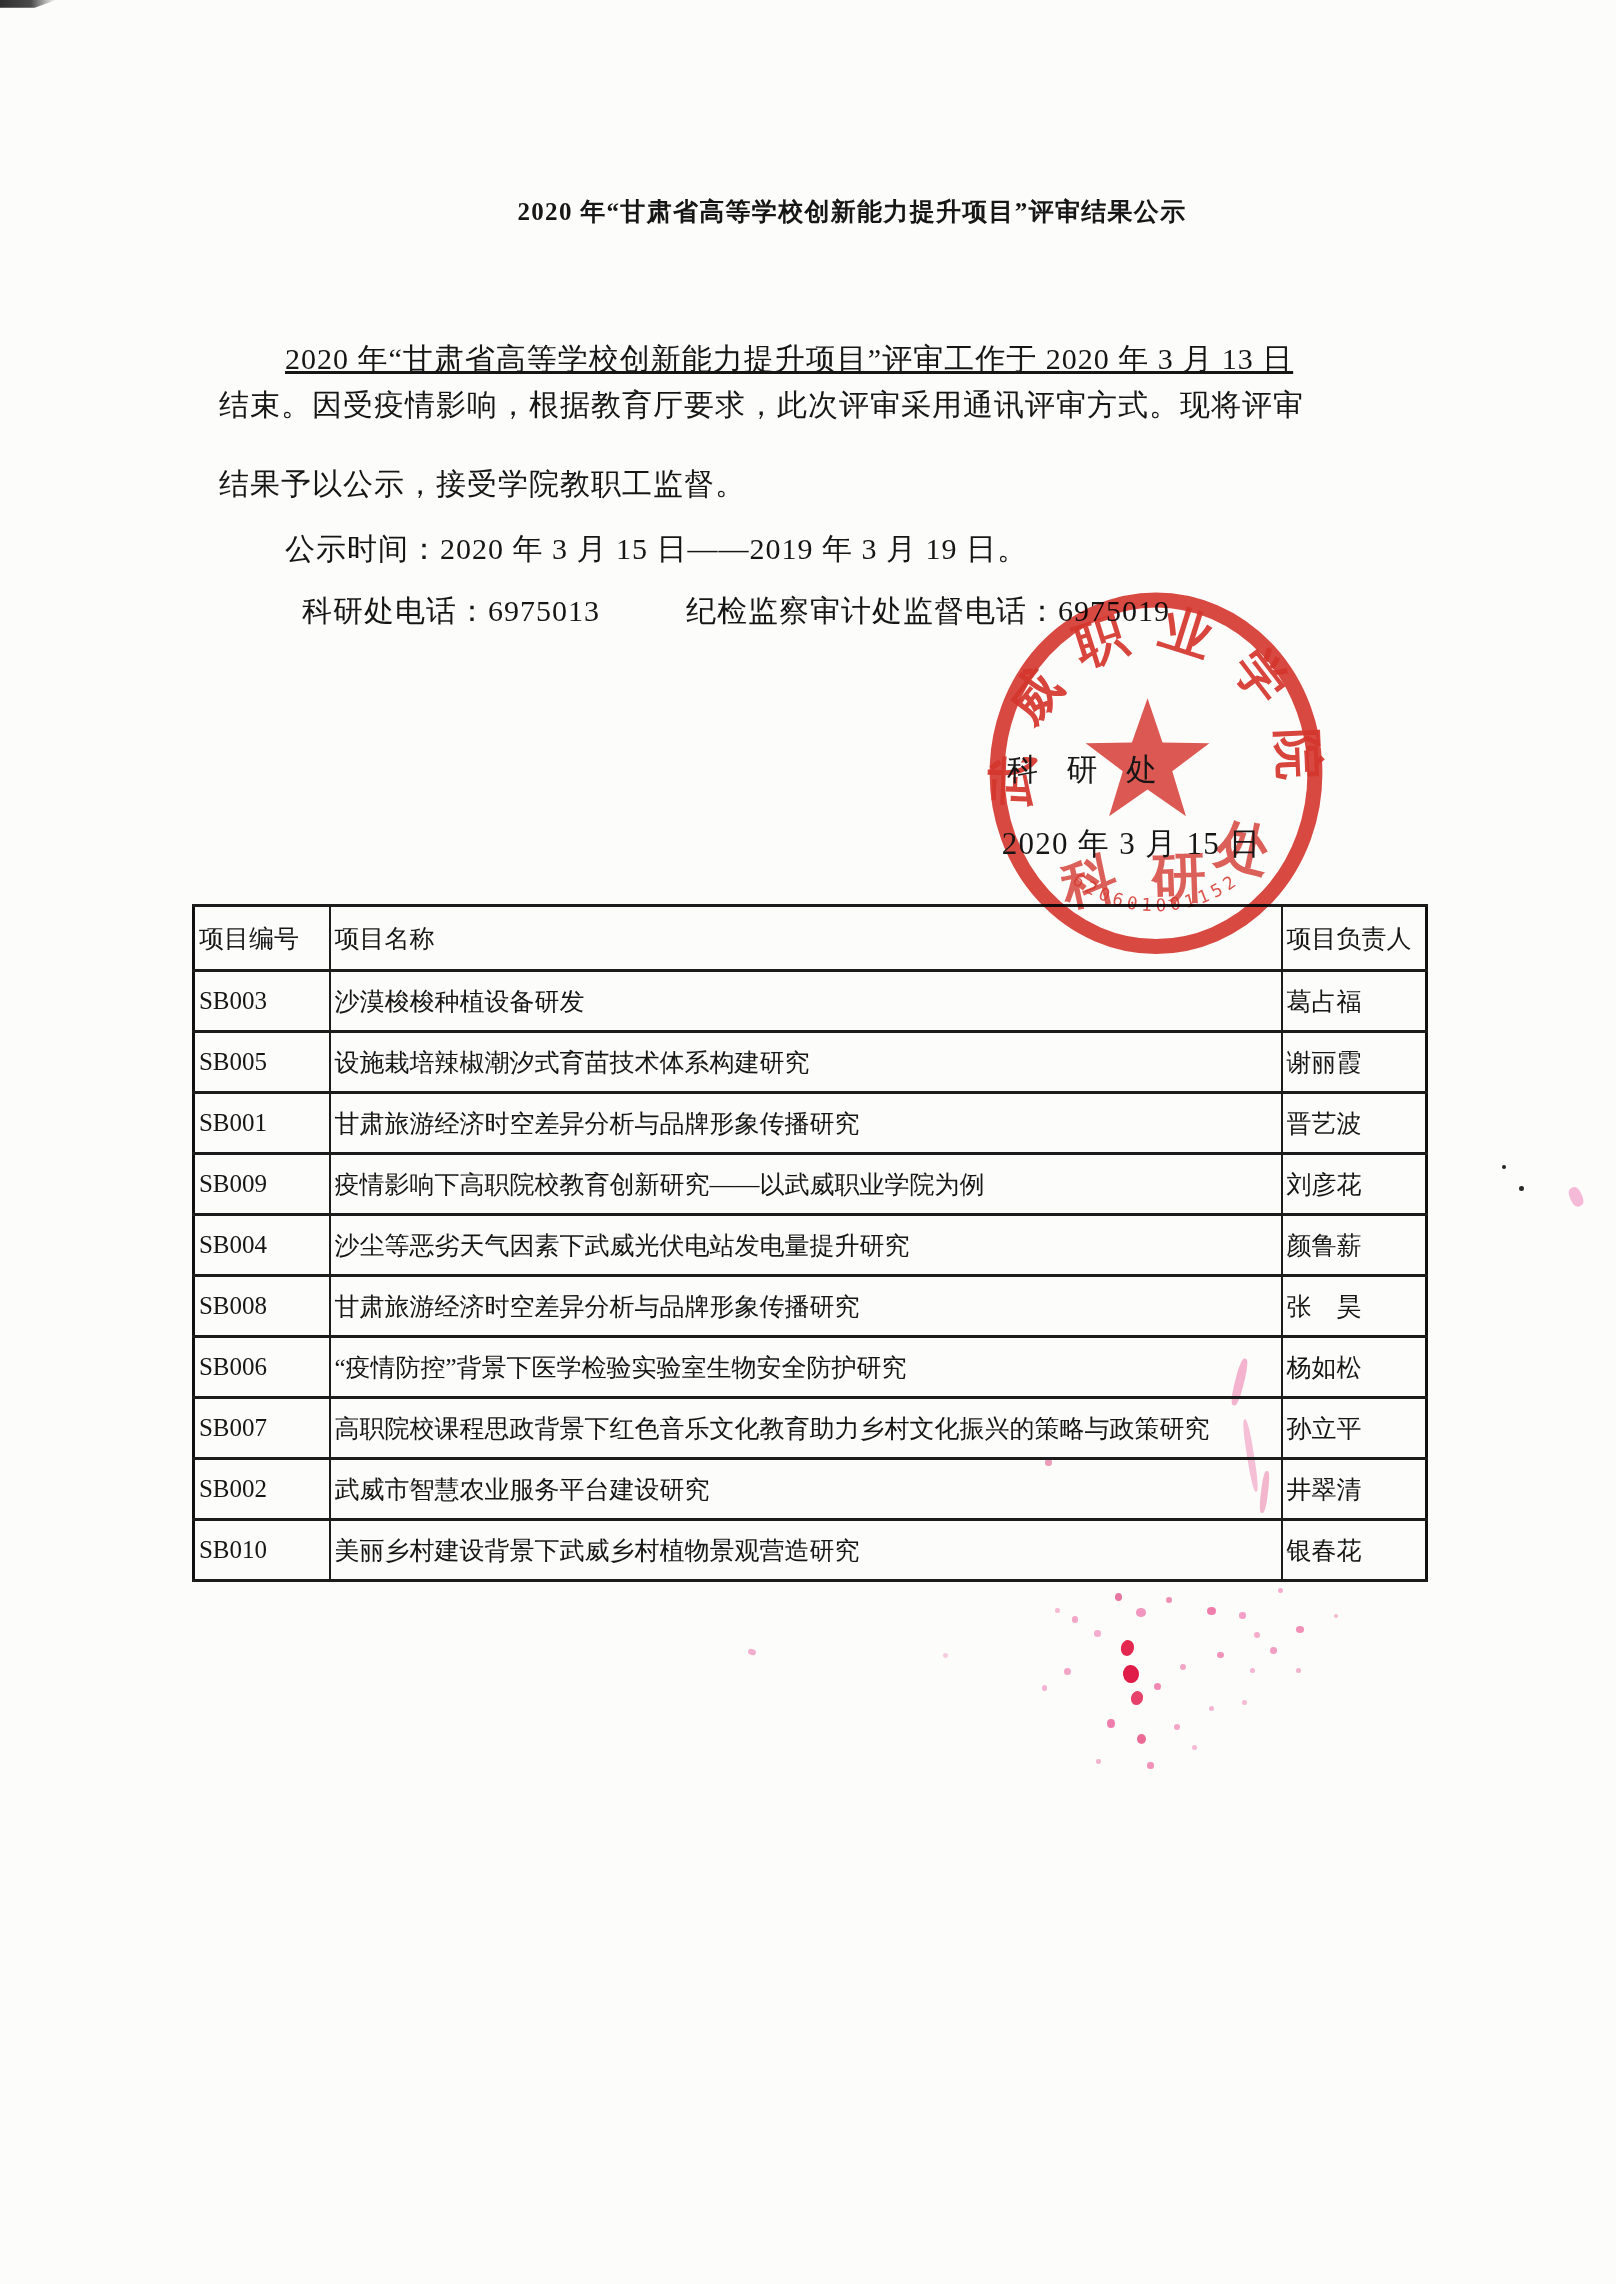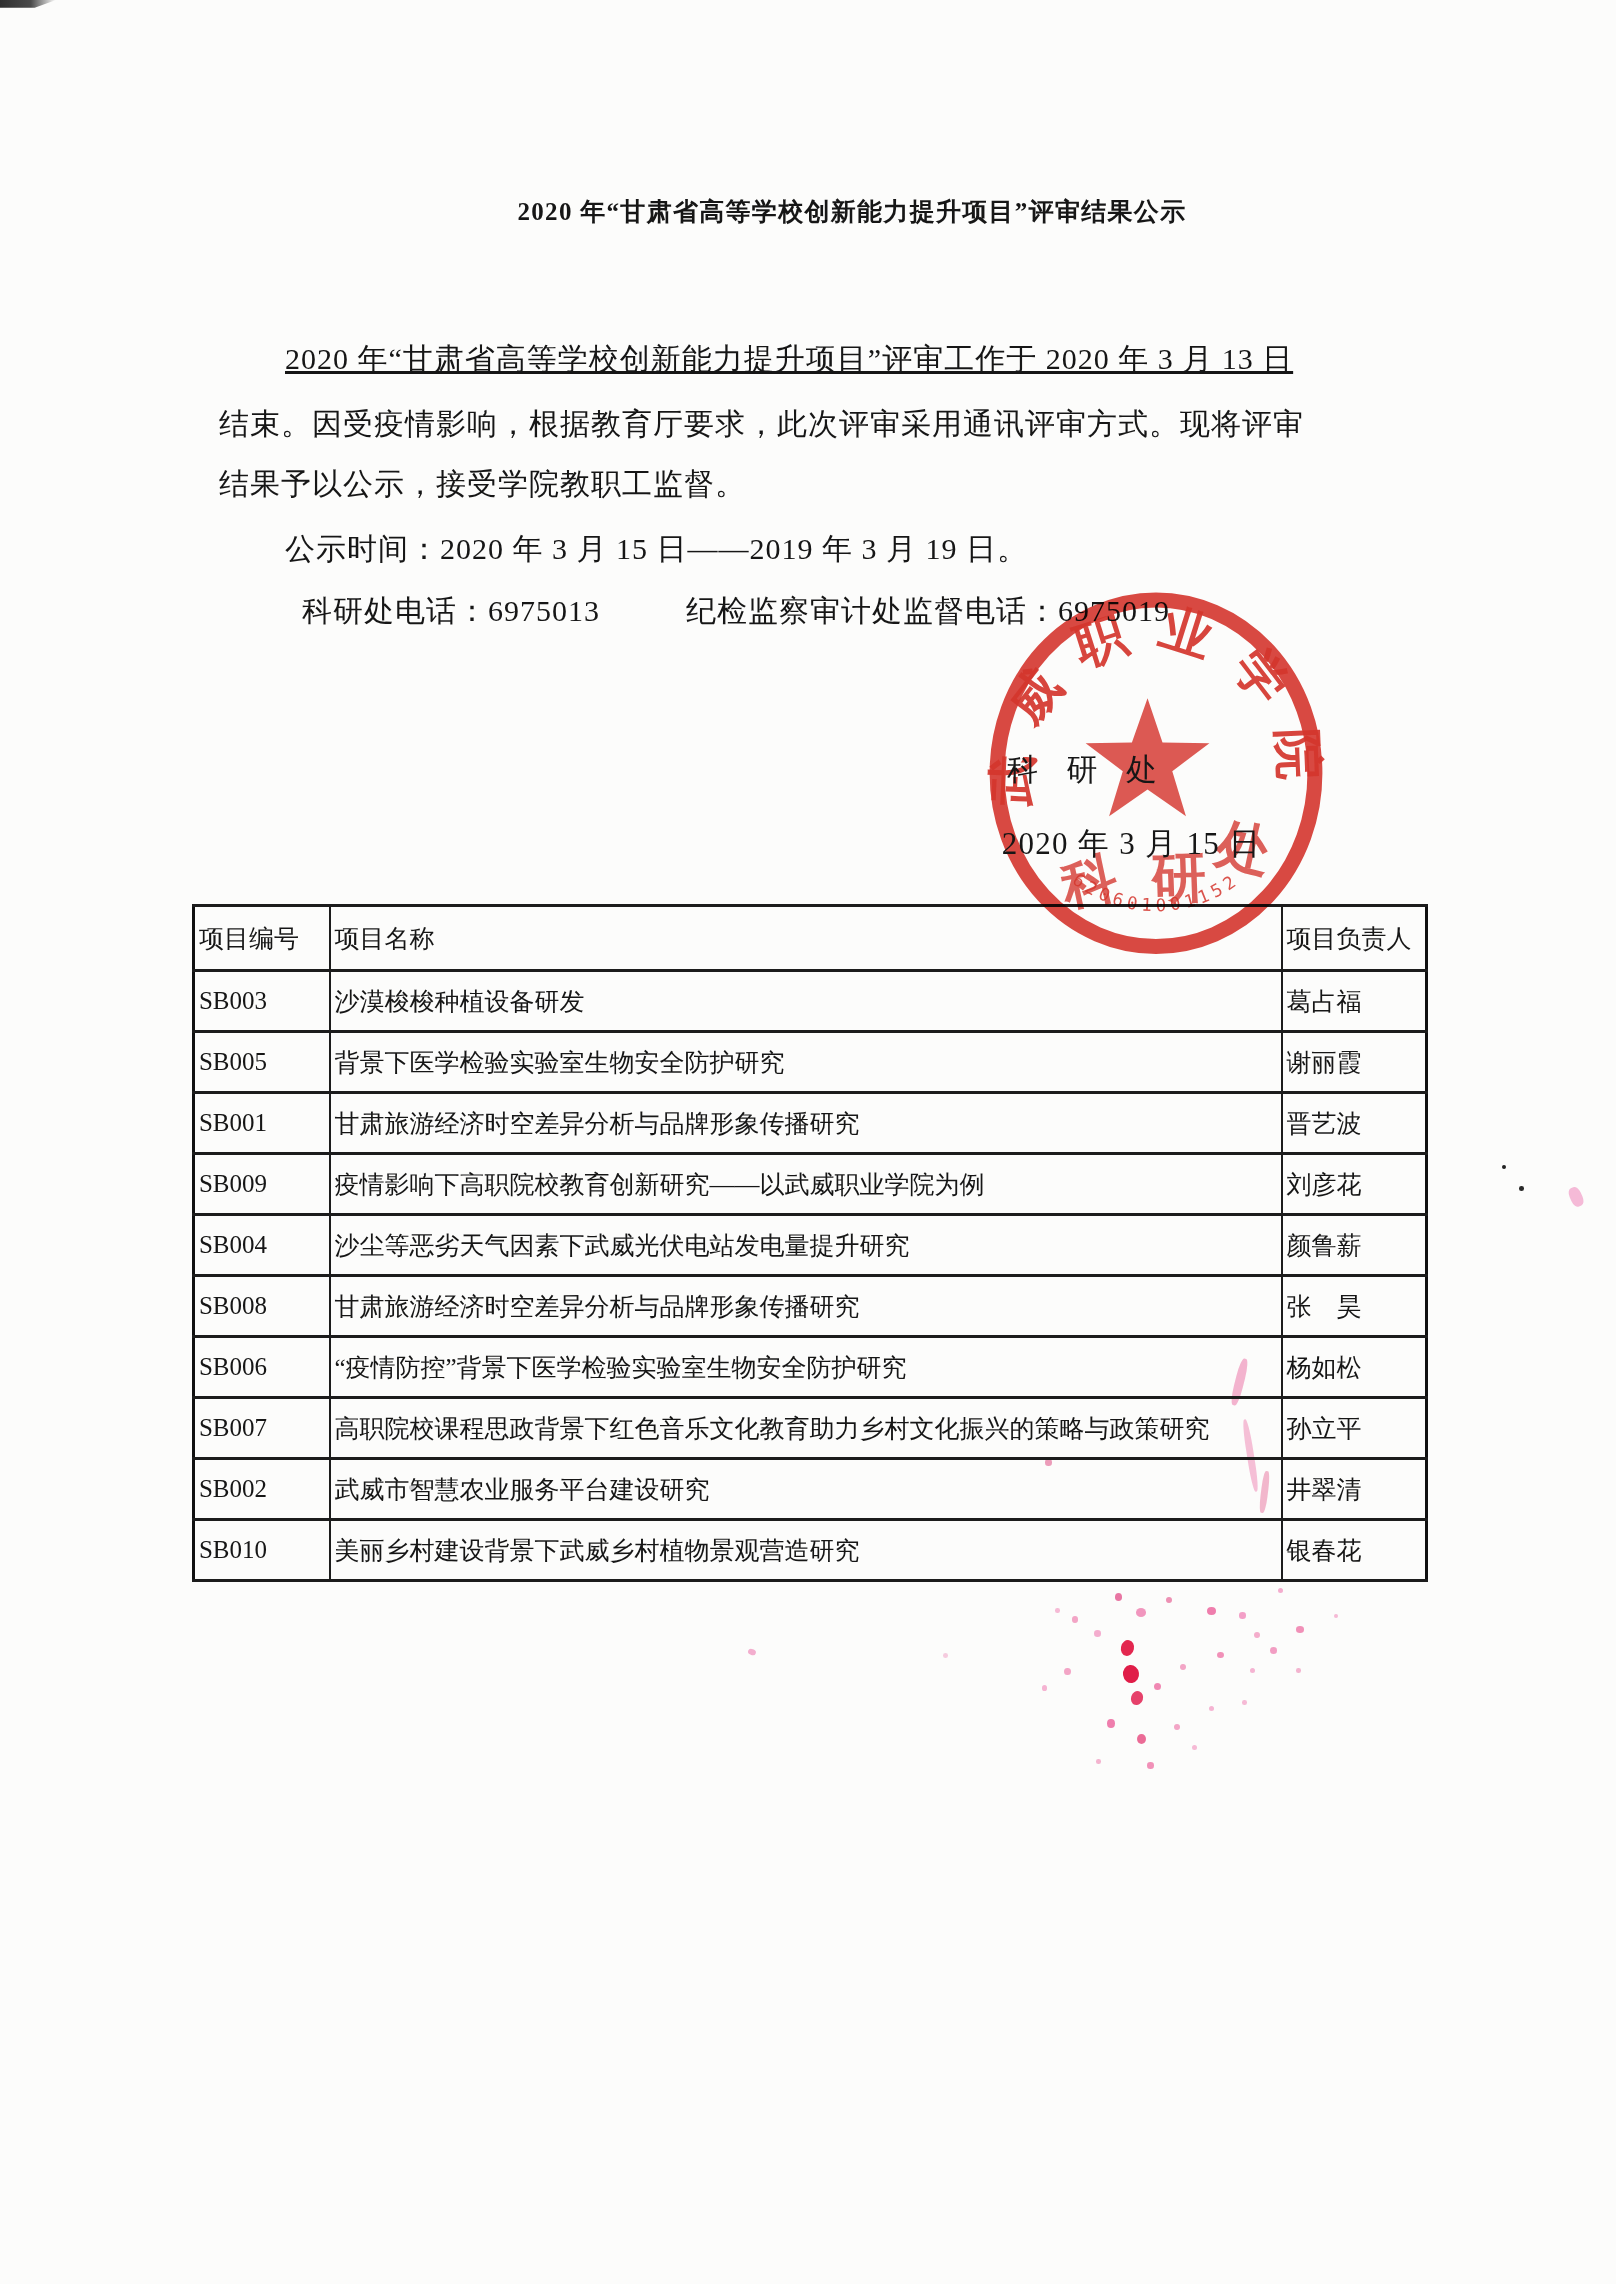--- a/index.html
+++ b/index.html
@@ -29,21 +29,21 @@
     padding-left:44px;
   }
 
   .body-line{
     font-size:30px;
     letter-spacing:1px;
     white-space:nowrap;
     line-height:1;
   }
   .l1{top:344px;left:285px;text-decoration:underline;}
-  .l2{top:409px;left:219px;}
+  .l2{top:390px;left:219px;}
   .l3{top:469px;left:219px;text-align:center;}
   .l4{top:534px;left:285px;}
   .l5{top:596px;left:285px;margin-left:17px;}
   .phone-gap{margin-left:86px;}
 
   .sig-dept{
     top:749px;left:1007px;width:261px;
     text-align:left;font-size:31px;letter-spacing:10.4px;
     z-index:7;white-space:nowrap;
   }
@@ -152,21 +152,21 @@
       <th>项目名称</th>
       <th>项目负责人</th>
     </tr>
     <tr class="row">
       <td>SB003</td>
       <td>沙漠梭梭种植设备研发</td>
       <td>葛占福</td>
     </tr>
     <tr class="row">
       <td>SB005</td>
-      <td>背景下医学检验实验室生物安全防护研究</td>
+      <td>设施栽培辣椒潮汐式育苗技术体系构建研究</td>
       <td>谢丽霞</td>
     </tr>
     <tr class="row">
       <td>SB001</td>
       <td>甘肃旅游经济时空差异分析与品牌形象传播研究</td>
       <td>晋艺波</td>
     </tr>
     <tr class="row">
       <td>SB009</td>
       <td>疫情影响下高职院校教育创新研究——以武威职业学院为例</td>

